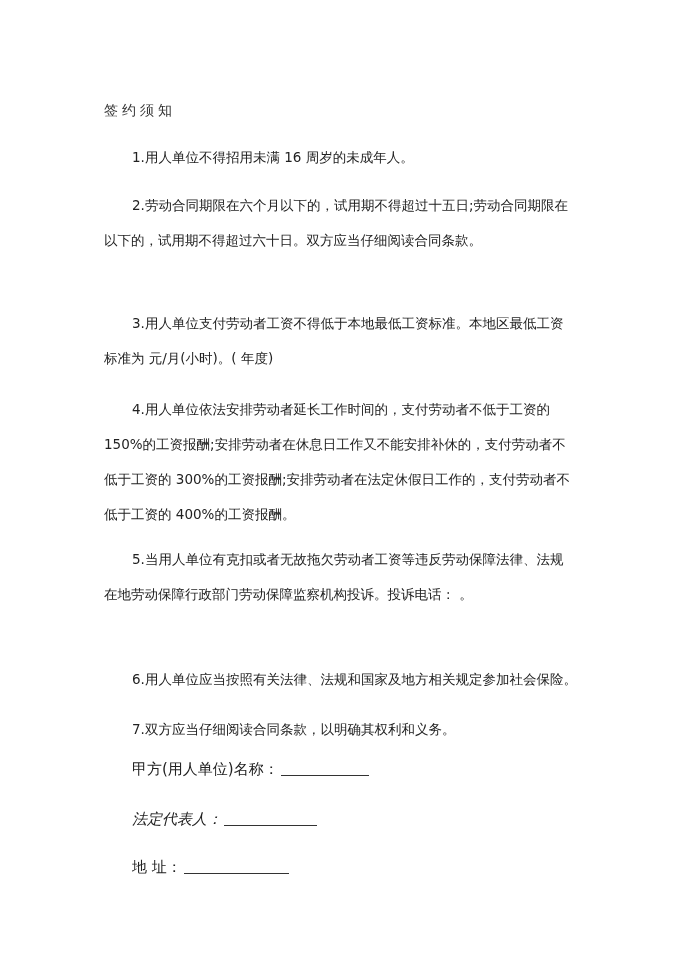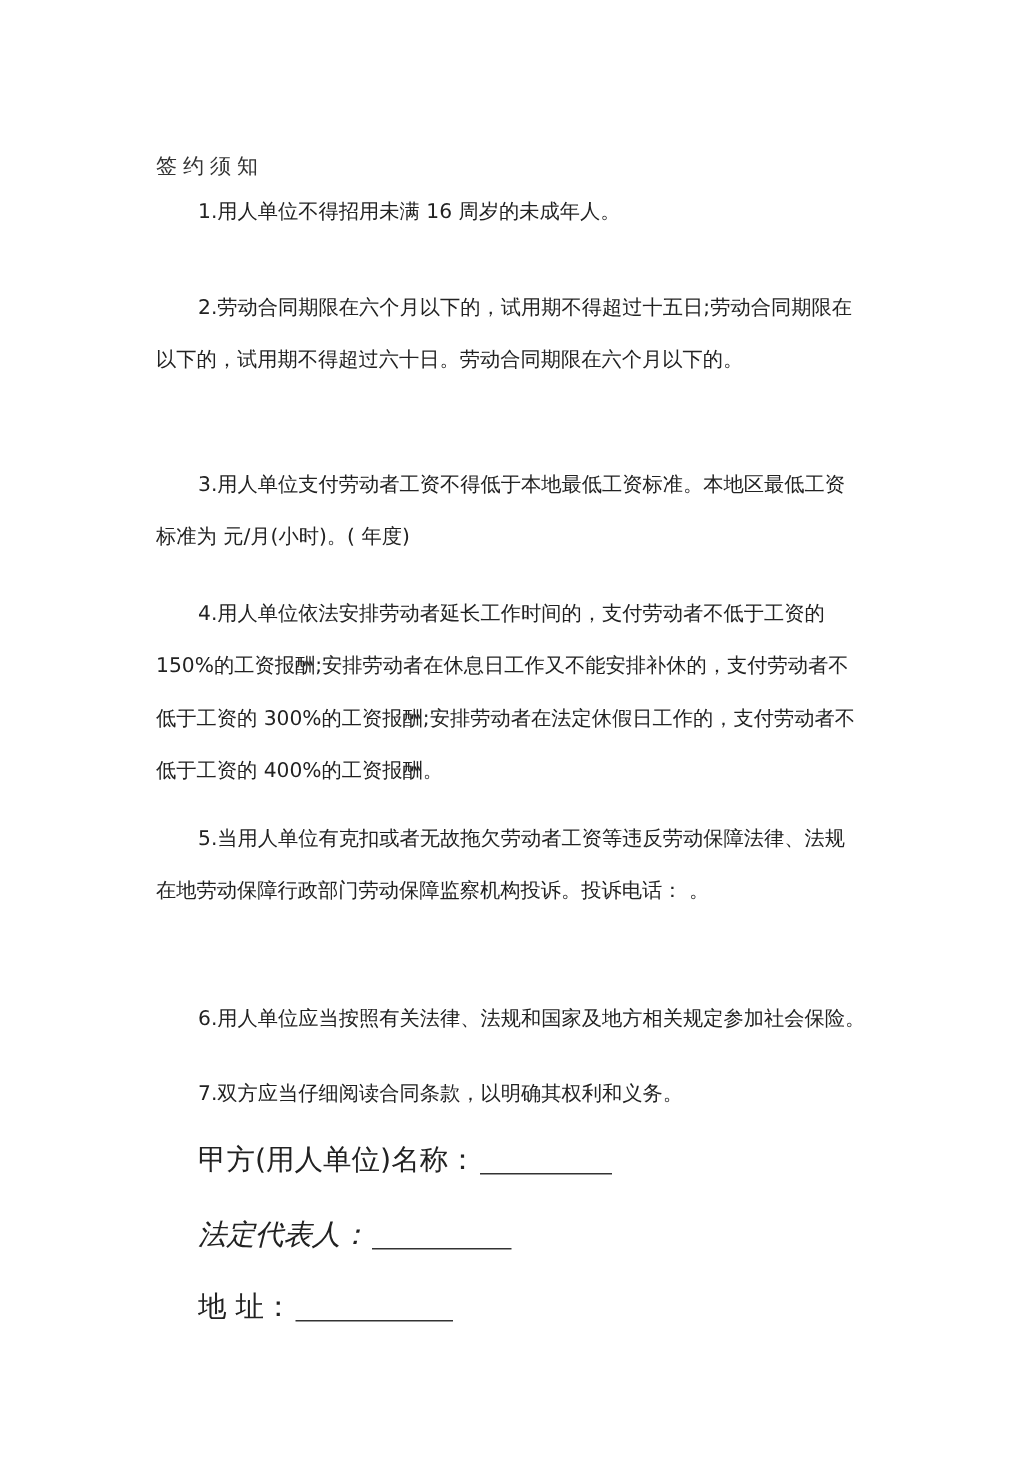--- a/index.html
+++ b/index.html
@@ -36,31 +36,31 @@
       font-size: 13.5px;
       line-height: 35px;
       color: #222222;
       text-indent: 28px;
       text-align: justify;
       text-align-last: left;
       margin: 0;
     }
     .line { display: block; white-space: nowrap; }
     .line.first { padding-left: 28px; }
-    .p1 { top: 124px; }
+    .p1 { top: 140px; }
     .p2 { top: 188px; }
     .p3 { top: 306px; }
     .p4 { top: 392px; }
     .p5 { top: 542px; }
     .p6 { top: 662px; }
     .p7 { top: 712px; }
     .sig {
       position: absolute;
       left: 132px;
-      font-size: 19px;
+      font-size: 15px;
       color: #222222;
       white-space: nowrap;
       display: flex;
       align-items: flex-end;
     }
     .sig .blank {
       display: inline-block;
       border-bottom: 1px solid #333333;
       height: 14px;
       margin-left: 2px;
@@ -80,21 +80,21 @@
 <div class="page">
 
   <div class="title">签约须知</div>
 
   <div class="para plain-lines p1">
     <span class="line first">1.用人单位不得招用未满 16 周岁的未成年人。</span>
   </div>
 
   <div class="para plain-lines p2">
     <span class="line first">2.劳动合同期限在六个月以下的，试用期不得超过十五日;劳动合同期限在</span>
-    <span class="line">以下的，试用期不得超过六十日。劳动合同期限在六个月以下的。</span>
+    <span class="line">以下的，试用期不得超过六十日。双方应当仔细阅读合同条款。</span>
   </div>
 
   <div class="para plain-lines p3">
     <span class="line first">3.用人单位支付劳动者工资不得低于本地最低工资标准。本地区最低工资</span>
     <span class="line">标准为 元/月(小时)。( 年度)</span>
   </div>
 
   <div class="para plain-lines p4">
     <span class="line first">4.用人单位依法安排劳动者延长工作时间的，支付劳动者不低于工资的</span>
     <span class="line">150%的工资报酬;安排劳动者在休息日工作又不能安排补休的，支付劳动者不</span>

